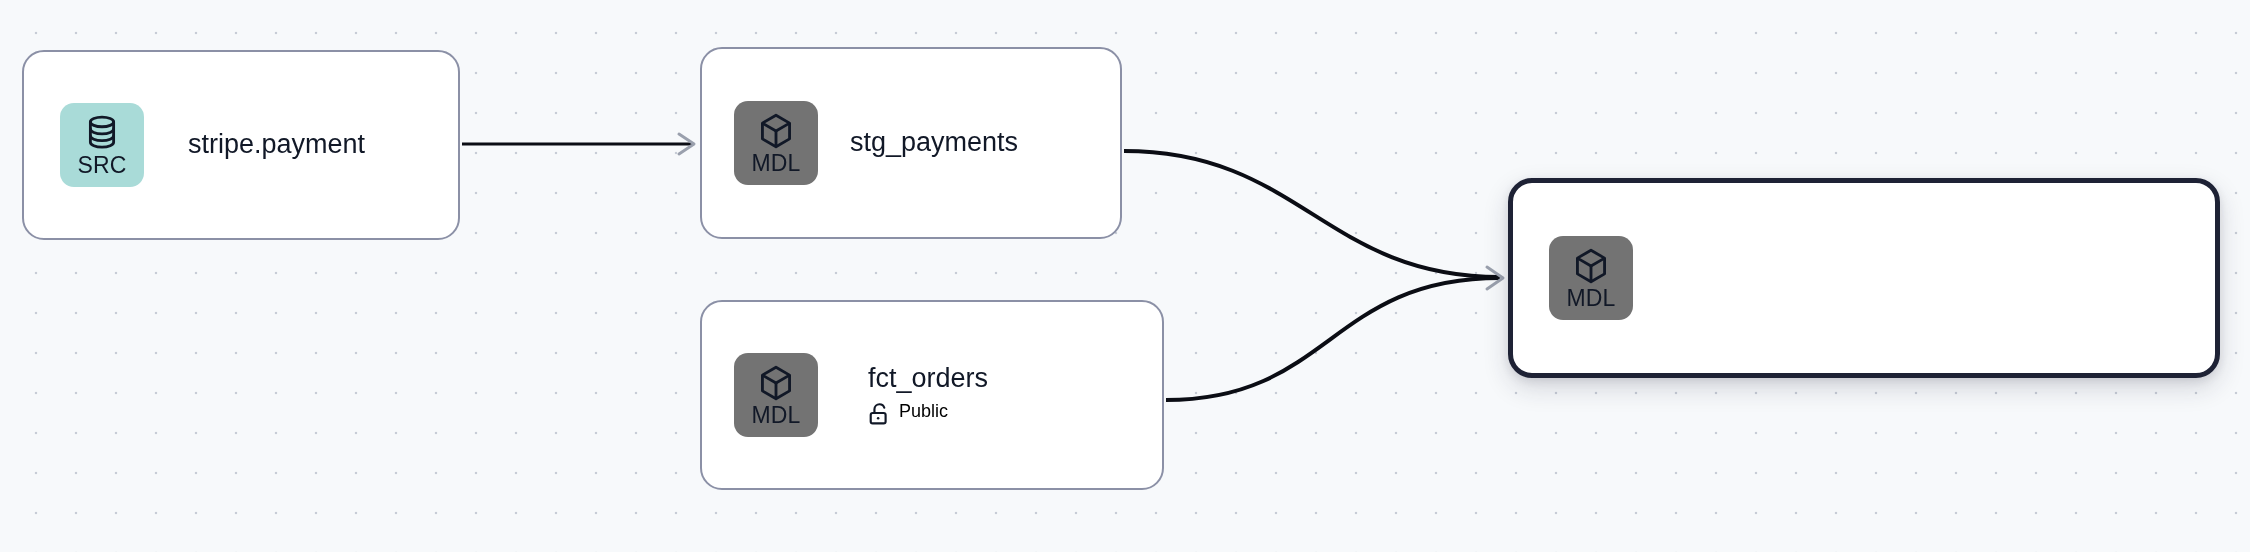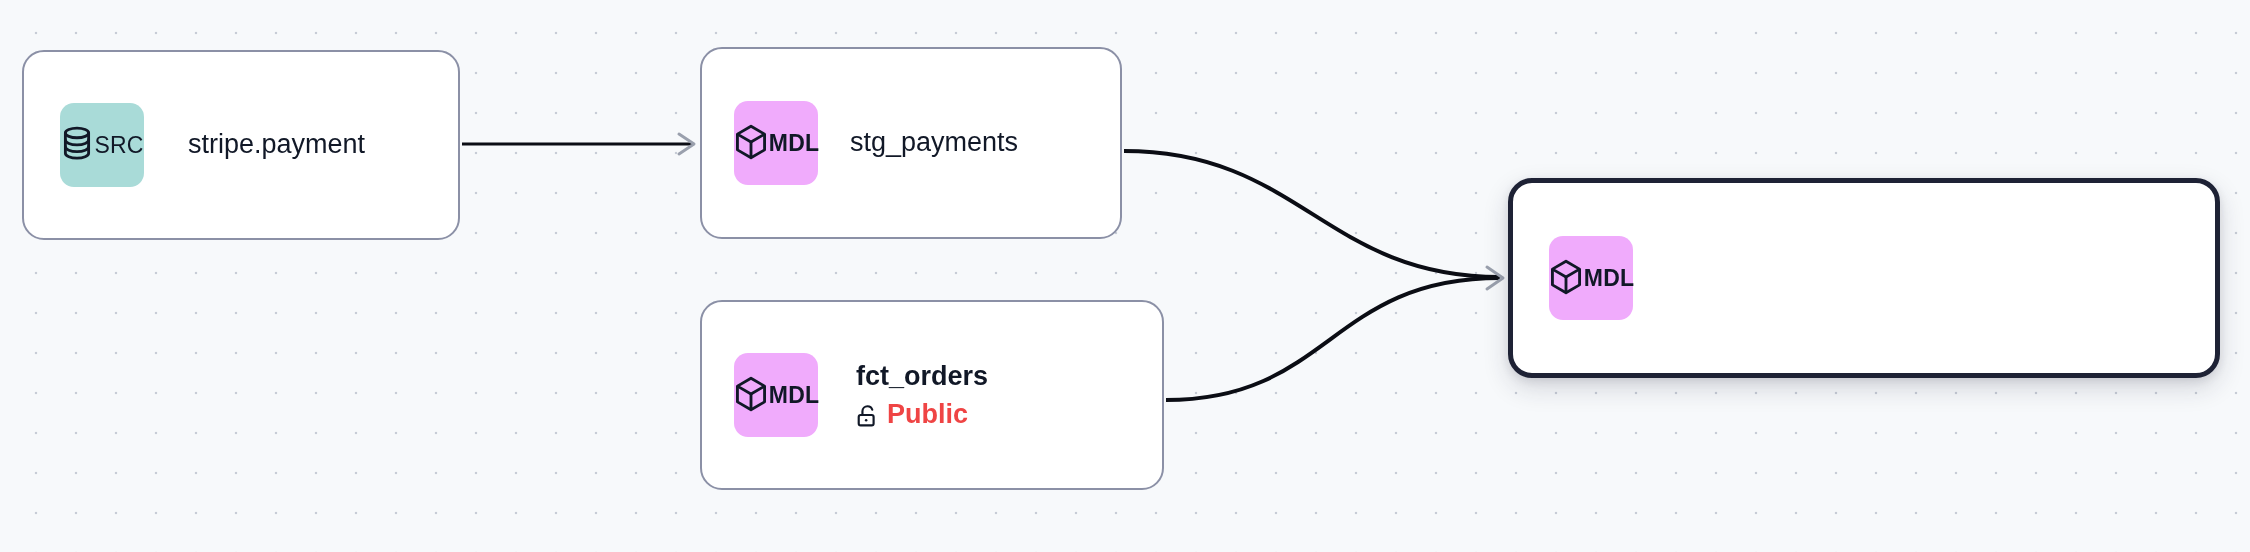--- a/index.html
+++ b/index.html
@@ -51,27 +51,27 @@
     box-shadow: 0 10px 26px rgba(30, 34, 53, 0.16),
                 0 3px 8px rgba(30, 34, 53, 0.10);
   }
 
   .badge {
     flex: 0 0 auto;
     width: 84px;
     height: 84px;
     border-radius: 14px;
     display: flex;
-    flex-direction: row;
+    flex-direction: column;
     align-items: center;
     justify-content: center;
     gap: 0px;
   }
   .badge.src { background: #a9dbd8; }
-  .badge.mdl { background: #f0abfc; font-weight: bold; }
+  .badge.mdl { background: #737373; }
 
   .badge .glyph {
     display: block;
     line-height: 0;
     margin-bottom: 2px;
   }
   .badge .badge-text {
     font-family: "Liberation Sans", sans-serif;
     font-size: 23px;
     letter-spacing: 0.2px;
@@ -88,26 +88,26 @@
   .node-title {
     font-family: "Liberation Sans", sans-serif;
     font-size: 27px;
     color: #111827;
     line-height: 1.1;
     white-space: nowrap;
   }
 
   .node-sub {
     display: flex;
-    align-items: flex-end;
+    align-items: flex-start;
     gap: 9px;
     margin-top: 9px;
     font-family: "Liberation Sans", sans-serif;
-    font-size: 27px;
-    color: #ef4444;
+    font-size: 18px;
+    color: #000000;
     line-height: 1;
     white-space: nowrap;
   }
   .node-sub .lock-glyph { line-height: 0; display: block; }
 
   
   #node-stripe-payment {
     left: 22px; top: 50px; width: 438px; height: 190px;
     padding-left: 36px;
   }
@@ -116,21 +116,21 @@
   #node-stg-payments {
     left: 700px; top: 47px; width: 422px; height: 192px;
     padding-left: 32px;
   }
   #node-stg-payments .node-body { margin-left: 32px; }
 
   #node-fct-orders {
     left: 700px; top: 300px; width: 464px; height: 190px;
     padding-left: 32px;
   }
-  #node-fct-orders .node-body { margin-left: 38px; font-weight: bold; }
+  #node-fct-orders .node-body { margin-left: 50px; }
 
   #node-agg-customer-payment-journey {
     left: 1508px; top: 178px; width: 712px; height: 200px;
     padding-left: 36px;
   }
   #node-agg-customer-payment-journey .node-body { margin-left: 42px; }
 </style>
 </head>
 <body>
 

